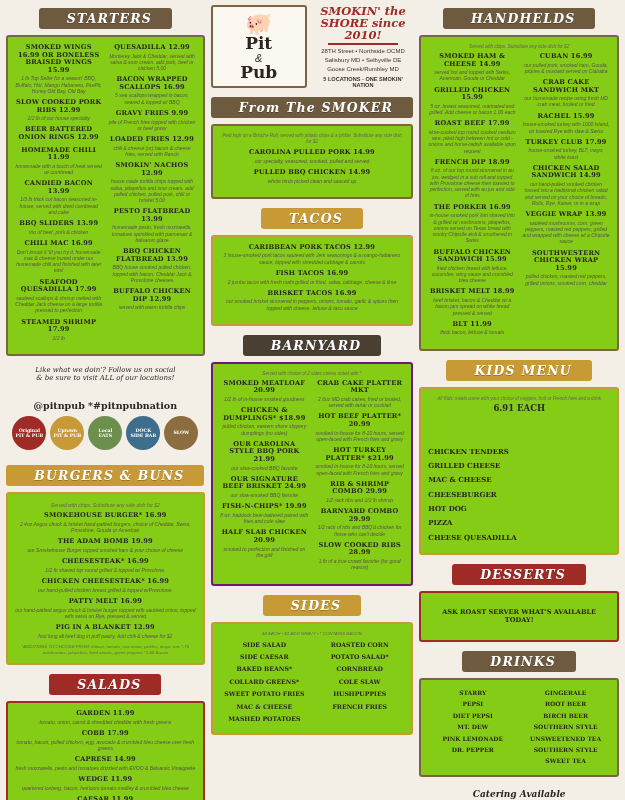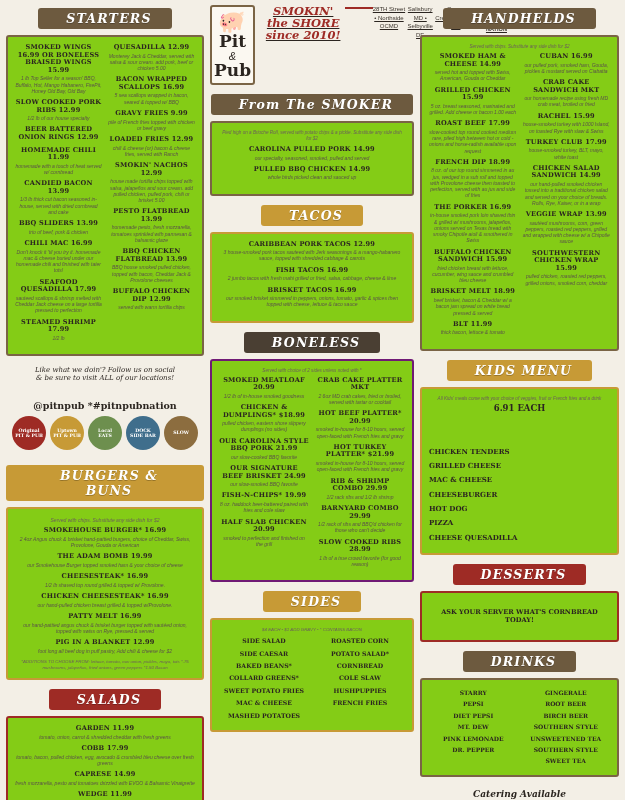--- a/index.html
+++ b/index.html
@@ -309,21 +309,21 @@
 
   <div class="col col-mid">
 
     <div class="logohead">
       <div class="logobox">
         <div class="pig">🐖</div>
         <div class="logo-title">Pit</div>
         <div class="logo-amp">&amp;</div>
         <div class="logo-title">Pub</div>
       </div>
-      <div style="flex:1; display:flex; flex-direction:row; justify-content:center;text-decoration:underline;">
+      <div style="flex:1; display:flex; flex-direction:column; justify-content:center;">
         <div class="shore">SMOKIN' the SHORE since 2010!</div>
         <div class="logo-rule"></div>
         <div class="addr">28TH Street • Northside OCMD</div>
         <div class="addr">Salisbury MD • Selbyville DE</div>
         <div class="addr">Goose Creek/Rumbley MD</div>
         <div class="locs">5 LOCATIONS - ONE SMOKIN' NATION</div>
       </div>
     </div>
 
     <div>
@@ -358,21 +358,21 @@
           </div>
         <div class="item">
             <div class="nm">BRISKET TACOS 16.99</div>
             <div class="ds">our smoked brisket simmered in peppers, onions, tomato, garlic &amp; spices then topped with cheese, lettuce &amp; taco sauce</div>
           </div>
       </div>
     </div>
 
     <div>
       <div class="ribbon">
-        <span class="rb rb-dark">BONELESS</span>
+        <span class="rb rb-dark">BARNYARD</span>
       </div>
       <div class="panel">
         <div class="entree-note">Served with choice of 2 sides unless noted with *</div>
         <div class="two">
           <div>
             <div class="item">
                 <div class="nm">SMOKED MEATLOAF 20.99</div>
                 <div class="ds">1/2 lb of in-house smoked goodness</div>
               </div>
             <div class="item">
@@ -550,21 +550,21 @@
           <div>CHEESE QUESADILLA</div>
         </div>
       </div>
     </div>
 
     <div>
       <div class="ribbon">
         <span class="rb rb-red">DESSERTS</span>
       </div>
       <div class="panel red">
-        <div class="dessert-line">ASK YOUR SERVER WHAT'S CORNBREAD TODAY!</div>
+        <div class="dessert-line">ASK ROAST SERVER WHAT'S AVAILABLE TODAY!</div>
       </div>
     </div>
 
     <div>
       <div class="ribbon">
         <span class="rb rb-brown">DRINKS</span>
       </div>
       <div class="panel brown">
         <div class="drinks">
           <div class="dcol">

